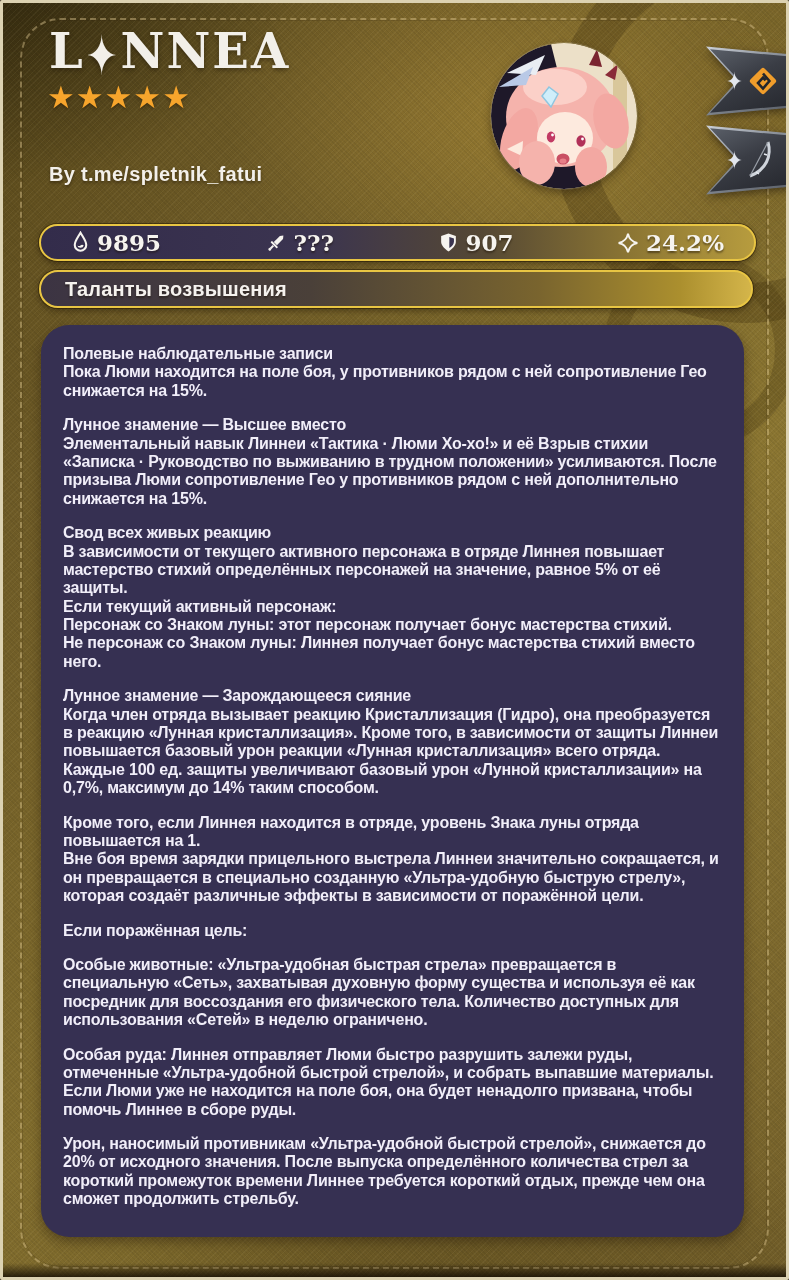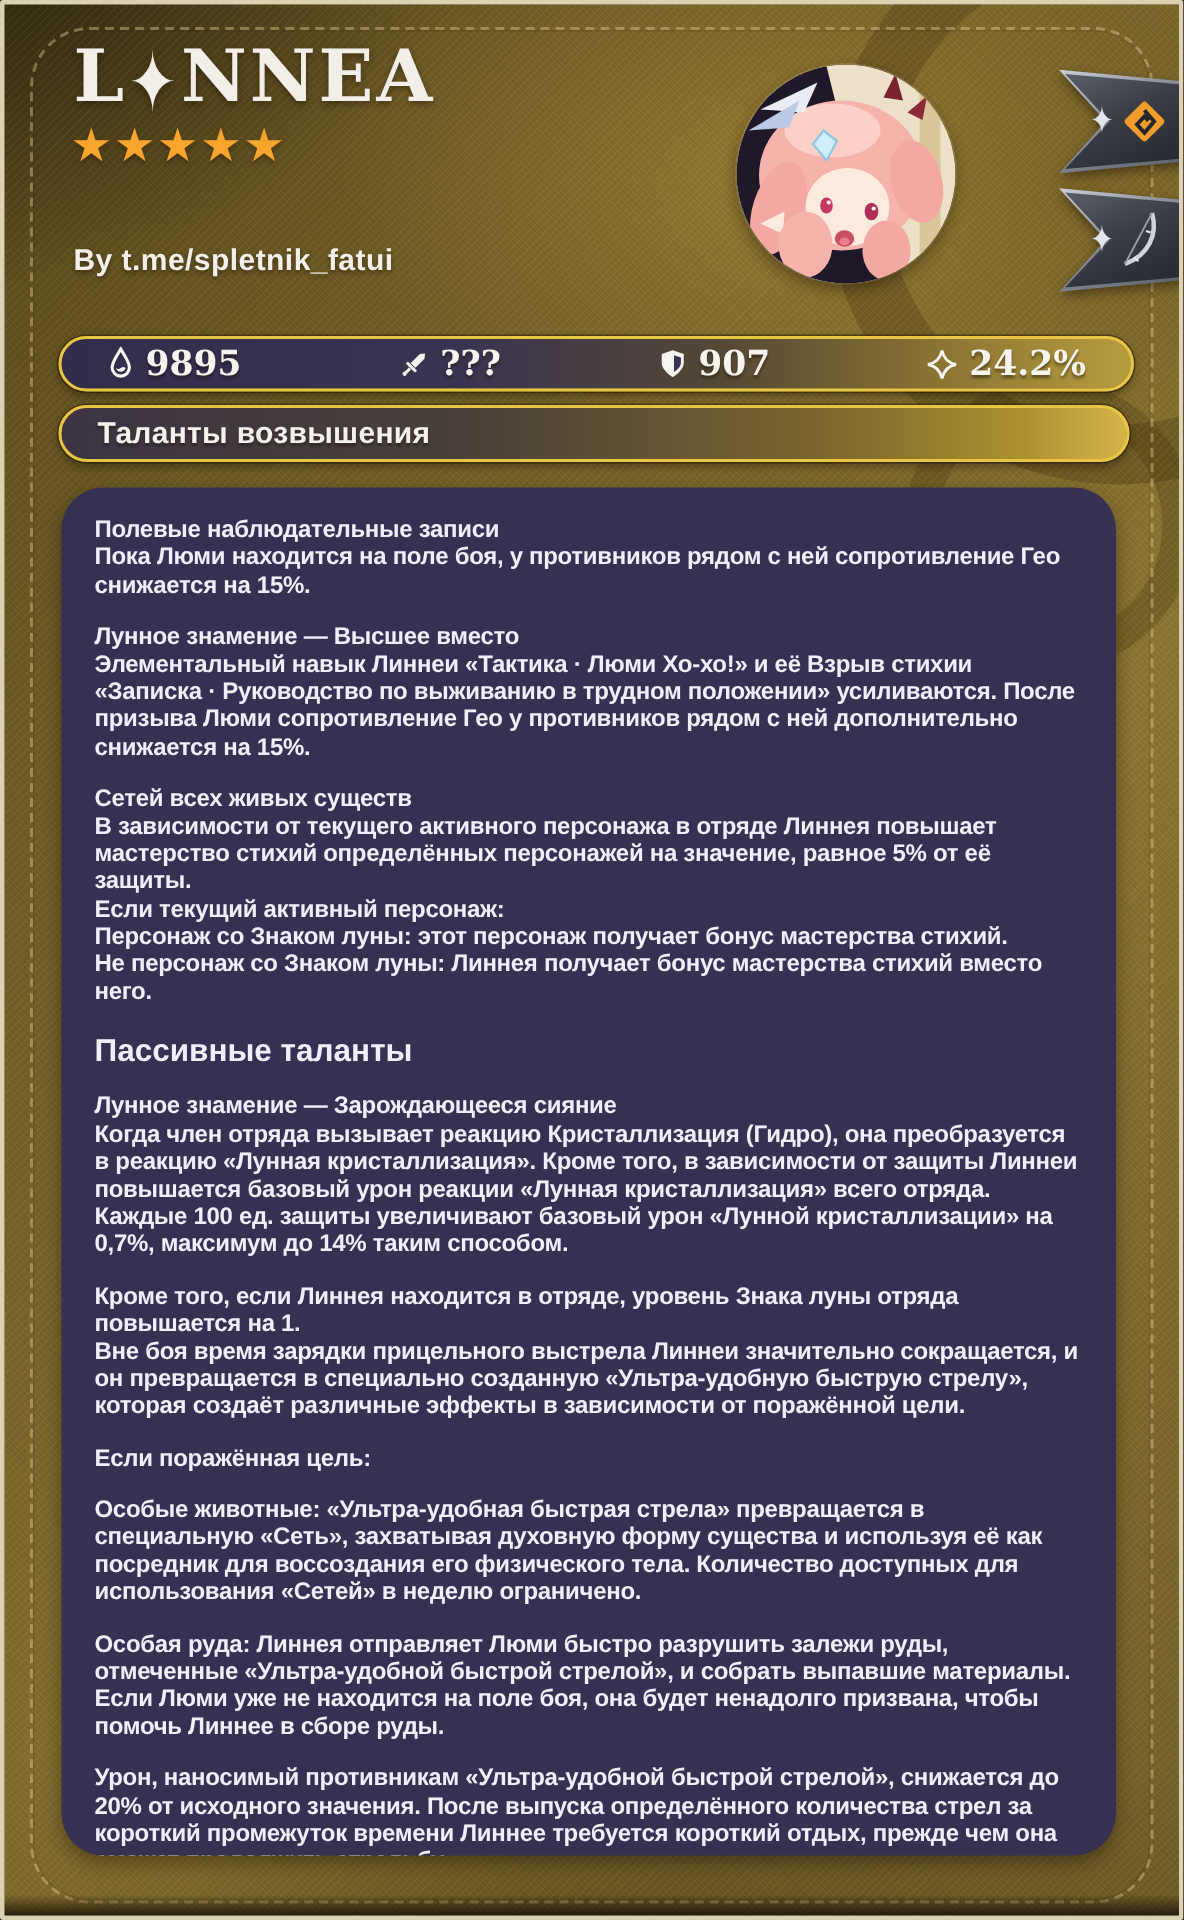--- a/index.html
+++ b/index.html
@@ -186,26 +186,25 @@
   <div class="talentbar">
     <span class="lbl">Таланты возвышения</span>
   </div>
 
   <div class="panel">
     <div class="txt">
         <div class="blk h">Полевые наблюдательные записи</div>
         <div class="blk p">Пока Люми находится на поле боя, у противников рядом с ней сопротивление Гео снижается на 15%.</div>
         <div class="blk h mt">Лунное знамение — Высшее вместо</div>
         <div class="blk p">Элементальный навык Линнеи «Тактика · Люми Хо-хо!» и её Взрыв стихии «Записка · Руководство по выживанию в трудном положении» усиливаются. После призыва Люми сопротивление Гео у противников рядом с ней дополнительно снижается на 15%.</div>
-        <div class="blk h mt">Сетей всех живых существ</div>
+        <div class="blk h mt">Свод всех живых реакцию</div>
         <div class="blk p">В зависимости от текущего активного персонажа в отряде Линнея повышает мастерство стихий определённых персонажей на значение, равное 5% от её защиты.
 Если текущий активный персонаж:
 Персонаж со Знаком луны: этот персонаж получает бонус мастерства стихий.
 Не персонаж со Знаком луны: Линнея получает бонус мастерства стихий вместо него.</div>
-        <div class="blk big mt">Пассивные таланты</div>
         <div class="blk h mt">Лунное знамение — Зарождающееся сияние</div>
         <div class="blk p">Когда член отряда вызывает реакцию Кристаллизация (Гидро), она преобразуется в реакцию «Лунная кристаллизация». Кроме того, в зависимости от защиты Линнеи повышается базовый урон реакции «Лунная кристаллизация» всего отряда. Каждые 100 ед. защиты увеличивают базовый урон «Лунной кристаллизации» на 0,7%, максимум до 14% таким способом.</div>
         <div class="blk p mt">Кроме того, если Линнея находится в отряде, уровень Знака луны отряда повышается на 1.</div>
         <div class="blk p">Вне боя время зарядки прицельного выстрела Линнеи значительно сокращается, и он превращается в специально созданную «Ультра-удобную быструю стрелу», которая создаёт различные эффекты в зависимости от поражённой цели.</div>
         <div class="blk p mt">Если поражённая цель:</div>
         <div class="blk p mt">Особые животные: «Ультра-удобная быстрая стрела» превращается в специальную «Сеть», захватывая духовную форму существа и используя её как посредник для воссоздания его физического тела. Количество доступных для использования «Сетей» в неделю ограничено.</div>
         <div class="blk p mt">Особая руда: Линнея отправляет Люми быстро разрушить залежи руды, отмеченные «Ультра-удобной быстрой стрелой», и собрать выпавшие материалы. Если Люми уже не находится на поле боя, она будет ненадолго призвана, чтобы помочь Линнее в сборе руды.</div>
         <div class="blk p mt">Урон, наносимый противникам «Ультра-удобной быстрой стрелой», снижается до 20% от исходного значения. После выпуска определённого количества стрел за короткий промежуток времени Линнее требуется короткий отдых, прежде чем она сможет продолжить стрельбу.</div>
       </div>
   </div>

